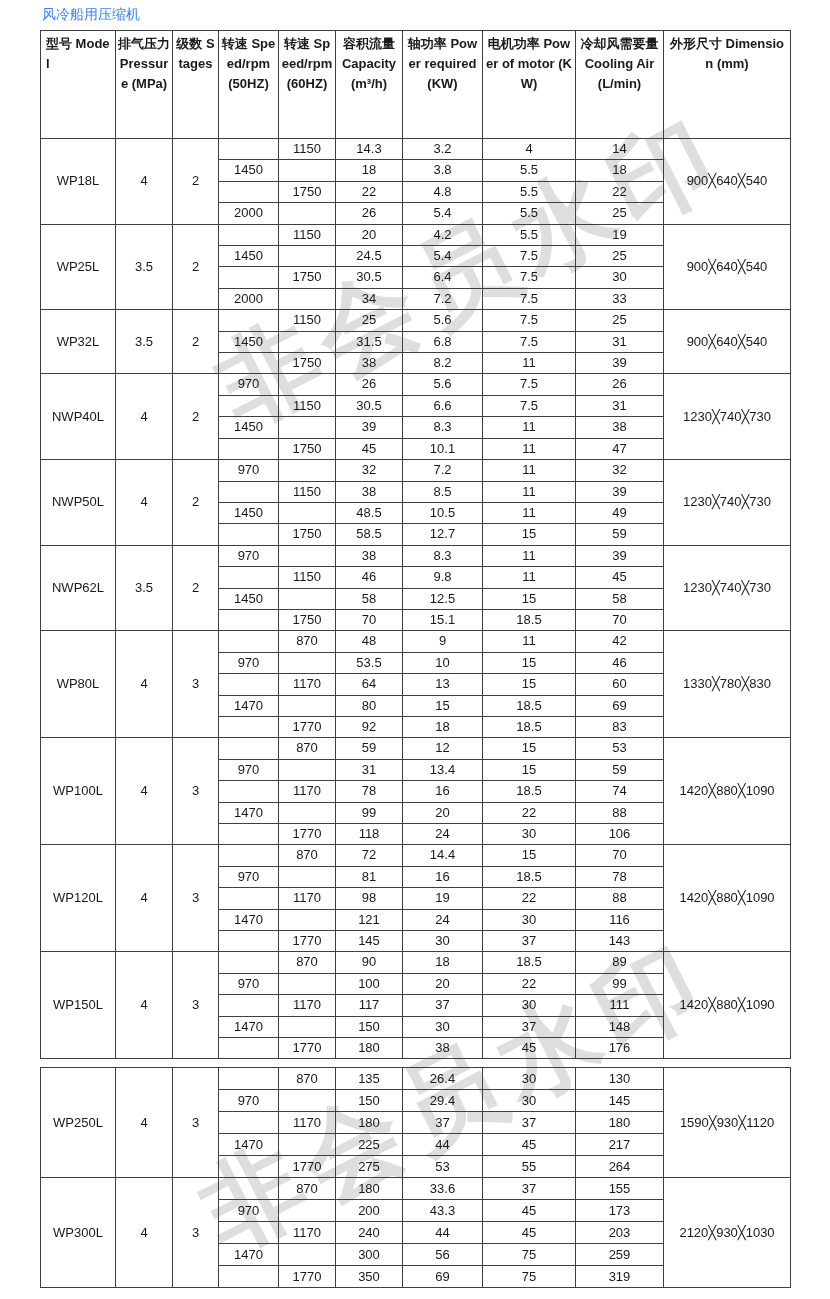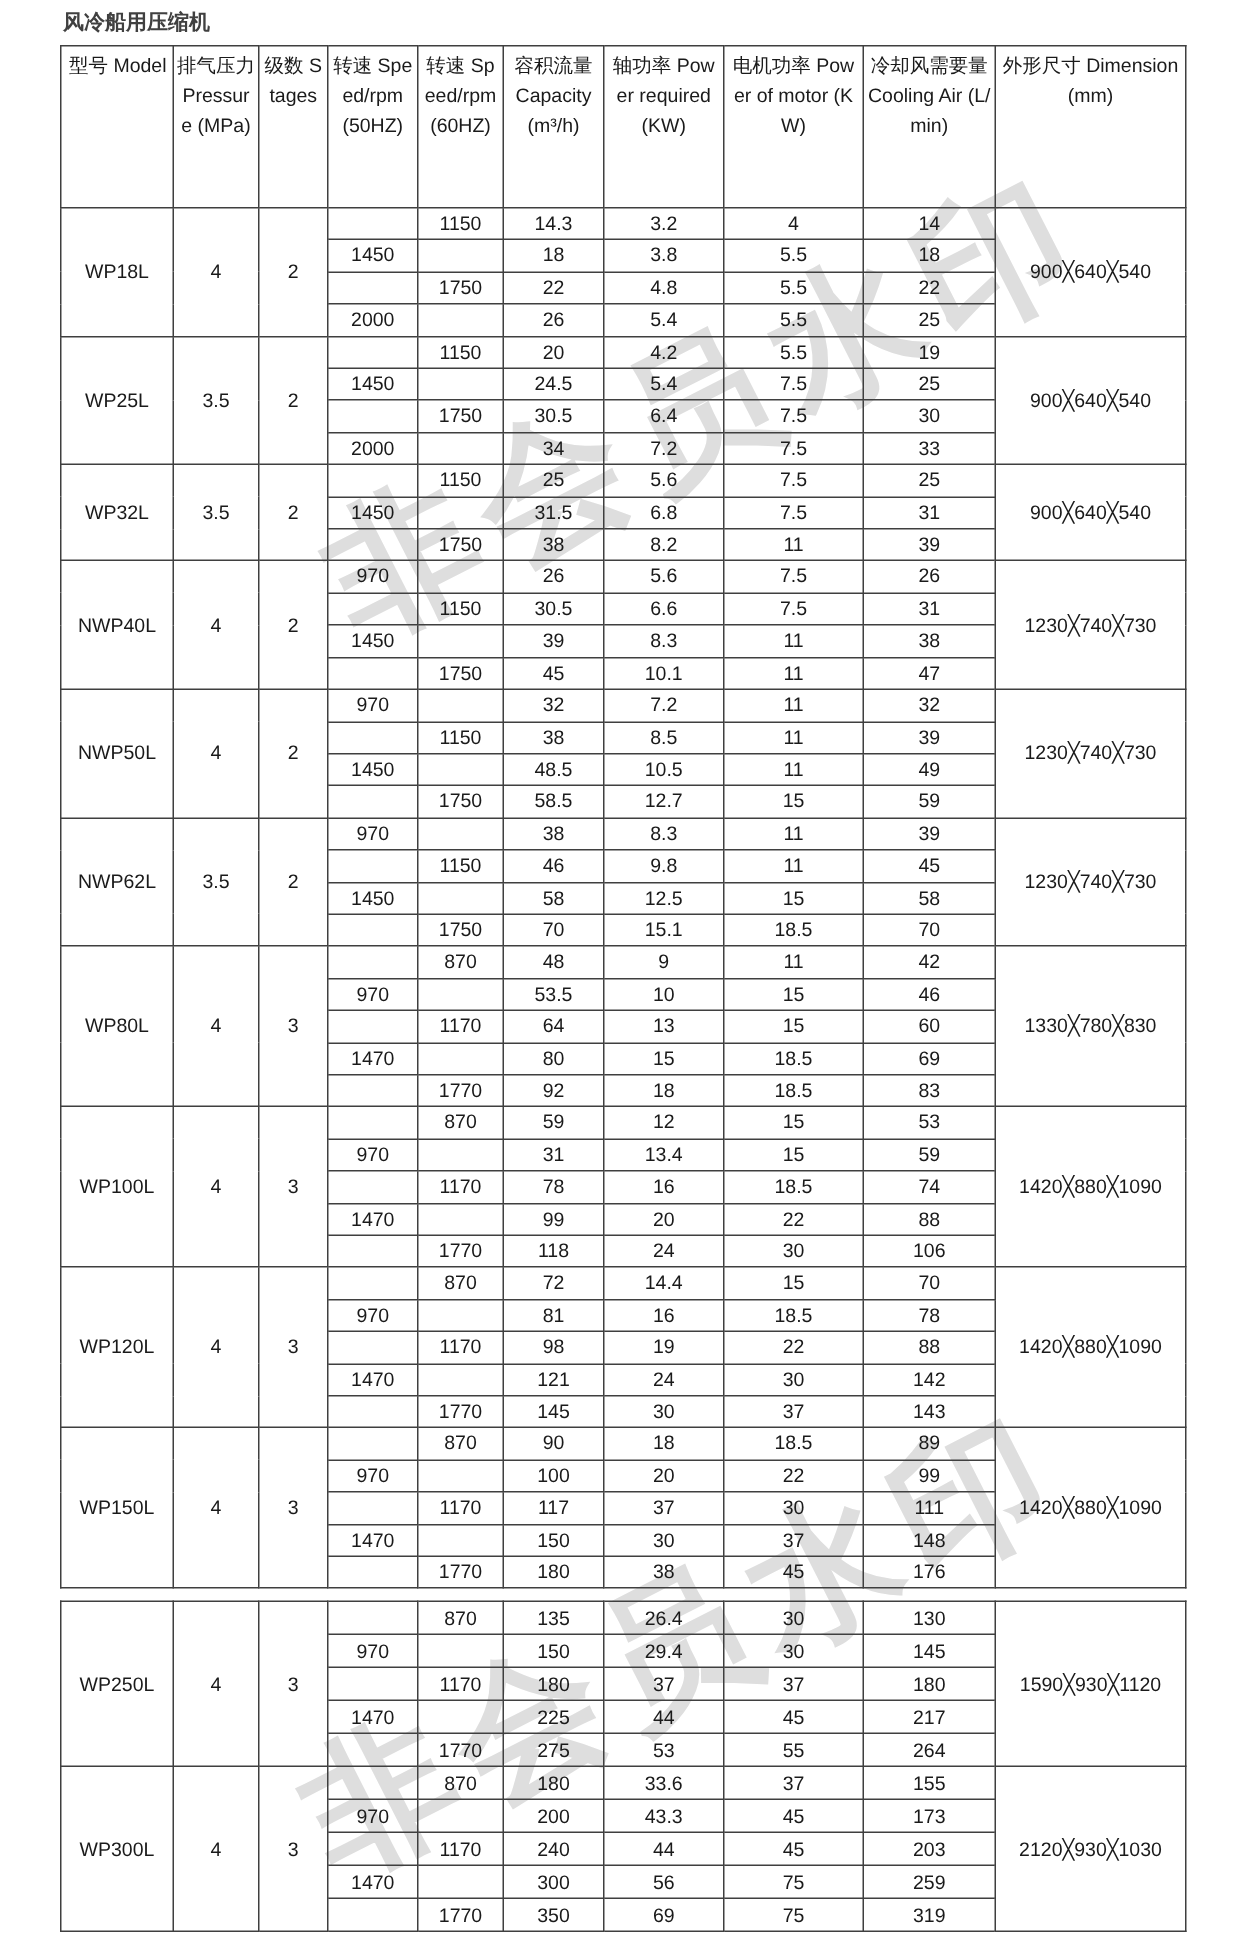--- a/index.html
+++ b/index.html
@@ -9,29 +9,29 @@
   }
   .wm{
     position:absolute;z-index:0;color:#dedede;font-weight:bold;
     font-size:100px;letter-spacing:10px;white-space:nowrap;
     transform:rotate(-27deg);pointer-events:none;user-select:none;
   }
   #wm1{left:195px;top:205px;}
   #wm2{left:180px;top:1030px;}
   .content{position:relative;z-index:1;}
   .title{
-    position:absolute;left:42px;top:6px;font-size:14px;font-weight:bold;color:#404040;
+    position:absolute;left:42px;top:6px;font-size:14px;font-weight:normal;color:#3b82f6;
   }
   .tablewrap{position:absolute;left:40px;top:30px;}
   table{border-collapse:collapse;table-layout:fixed;width:750px;background:transparent;}
   th,td{
     border:1px solid #3f3f3f;font-size:13px;text-align:center;padding:0;overflow:hidden;
   }
   thead th{
-    font-weight:normal;vertical-align:top;height:104px;padding:3px 2px 0 2px;
+    font-weight:bold;vertical-align:top;height:104px;padding:3px 2px 0 2px;
     line-height:1.55;word-break:break-all;
   }
   th.hmodel{text-align:left;padding-left:5px;}
   tbody td{height:20.4px;line-height:20.4px;white-space:nowrap;}
   #table2{margin-top:8px;}
   #table2 tbody td{height:21px;line-height:21px;}
   col.c-model{width:75px;}  col.c-press{width:57px;}  col.c-stage{width:46px;}
   col.c-s50{width:60px;}    col.c-s60{width:57px;}    col.c-cap{width:67px;}
   col.c-pw{width:80px;}     col.c-mt{width:93px;}     col.c-air{width:88px;}
   col.c-dim{width:127px;}
@@ -397,21 +397,21 @@
             <td>19</td>
             <td>22</td>
             <td>88</td>
           </tr>
           <tr>
             <td>1470</td>
             <td></td>
             <td>121</td>
             <td>24</td>
             <td>30</td>
-            <td>142</td>
+            <td>116</td>
           </tr>
           <tr>
             <td></td>
             <td>1770</td>
             <td>145</td>
             <td>30</td>
             <td>37</td>
             <td>143</td>
           </tr>
           <tr>

